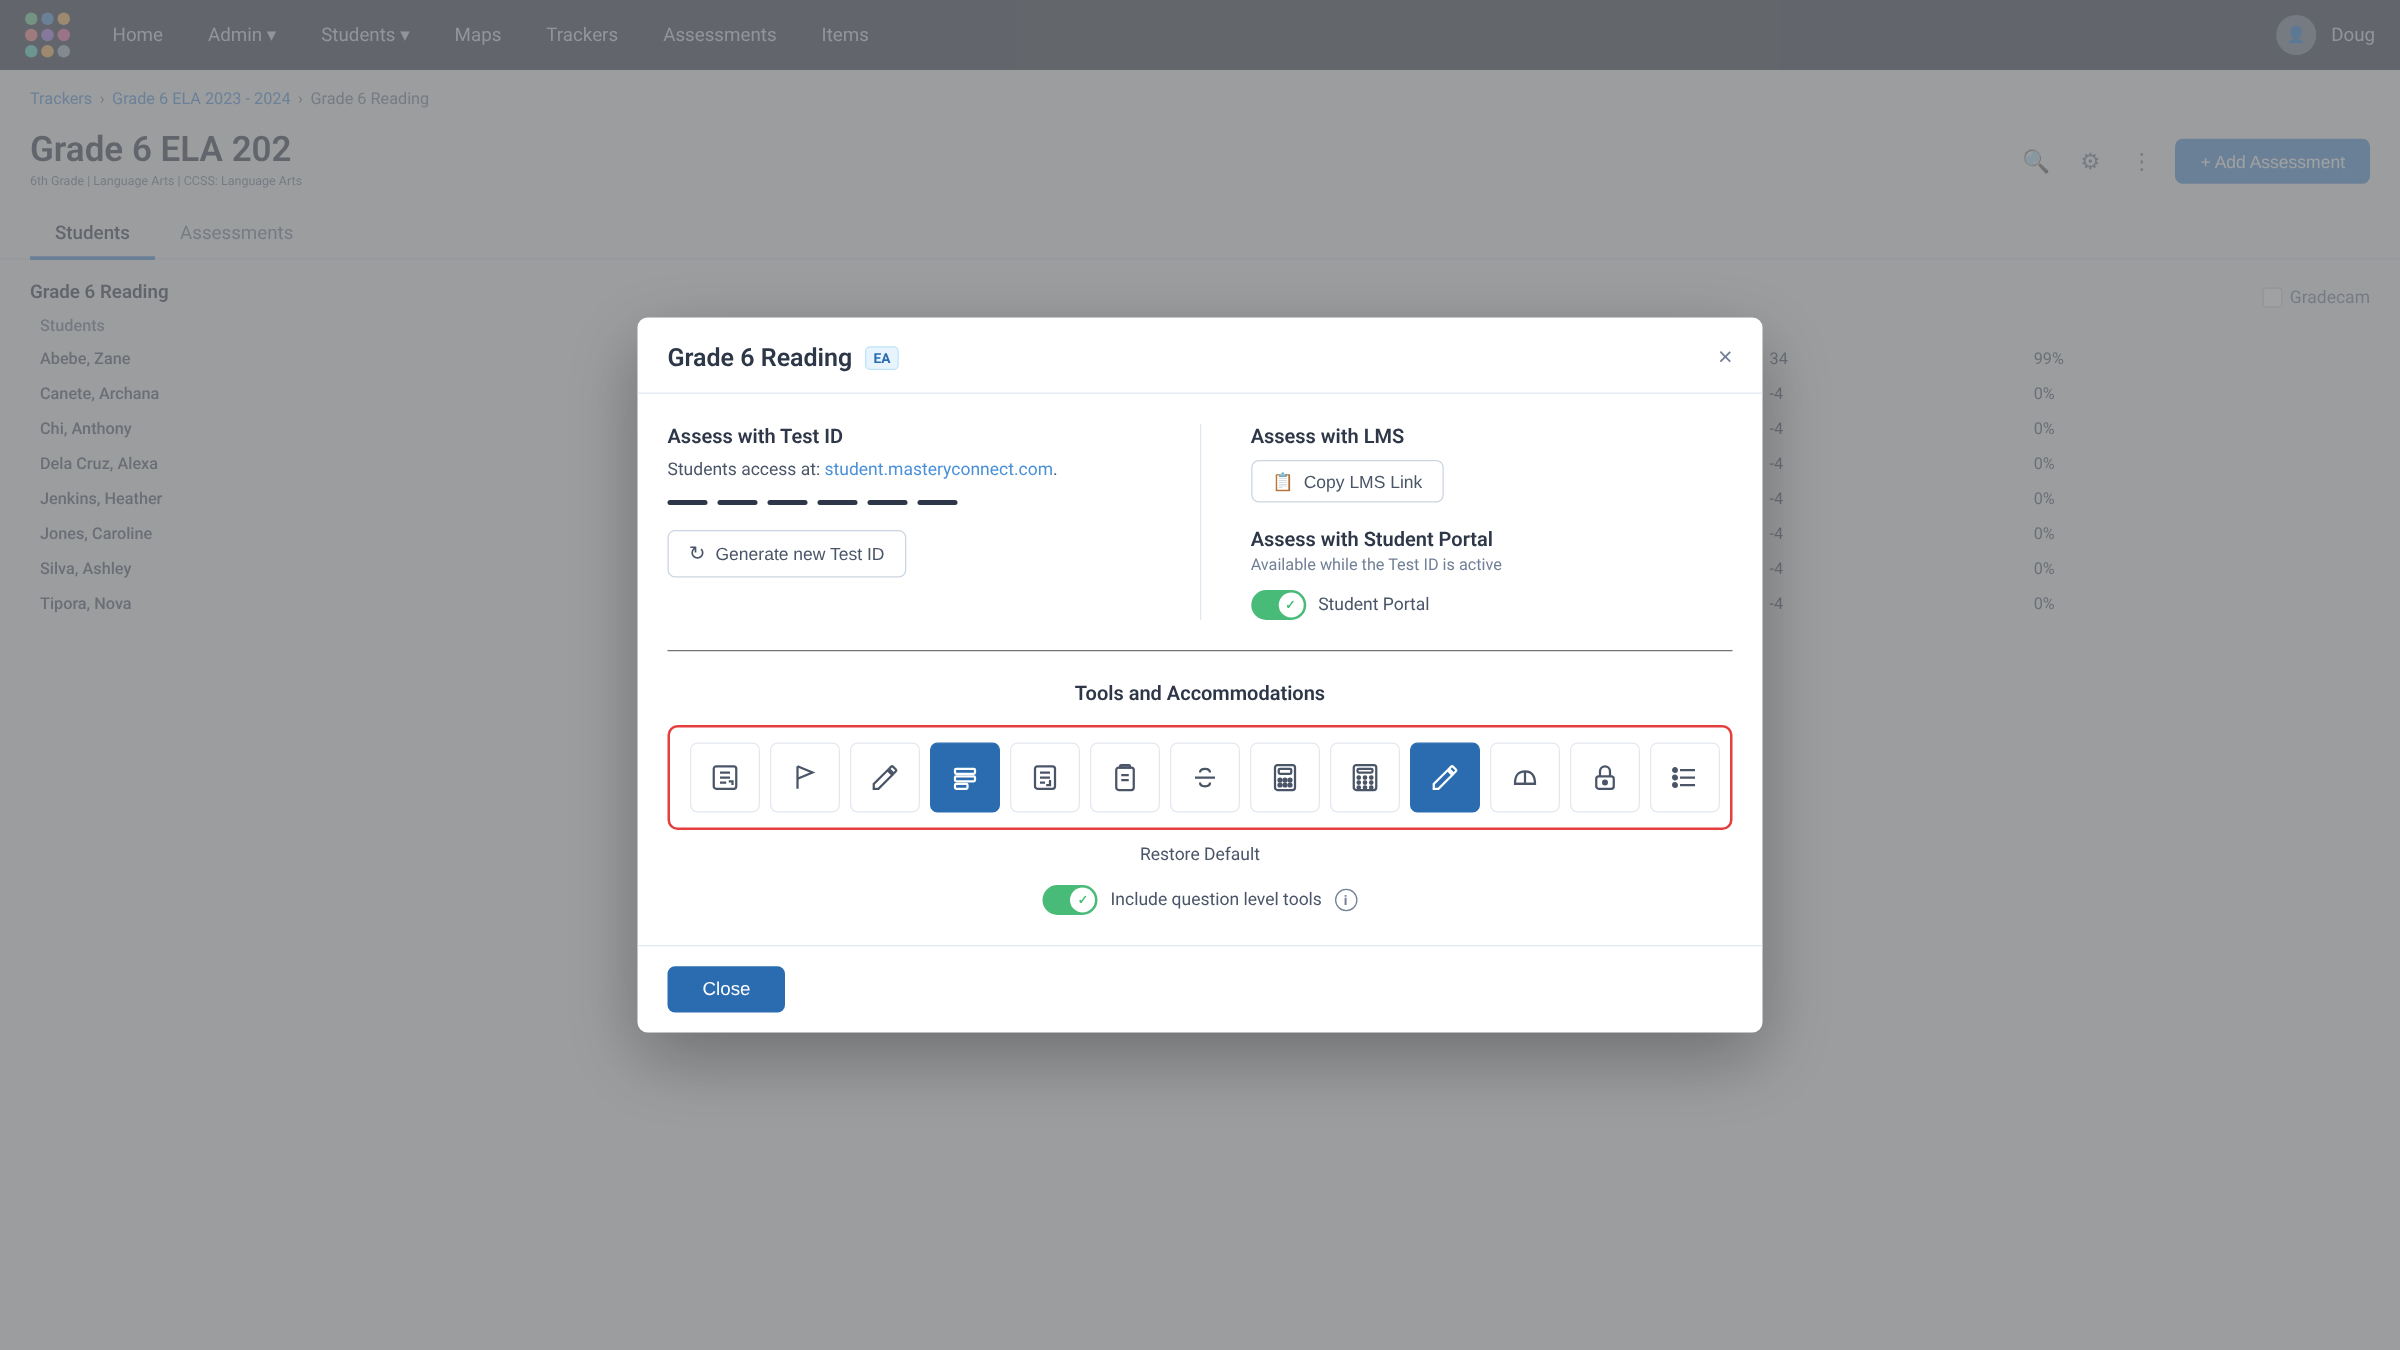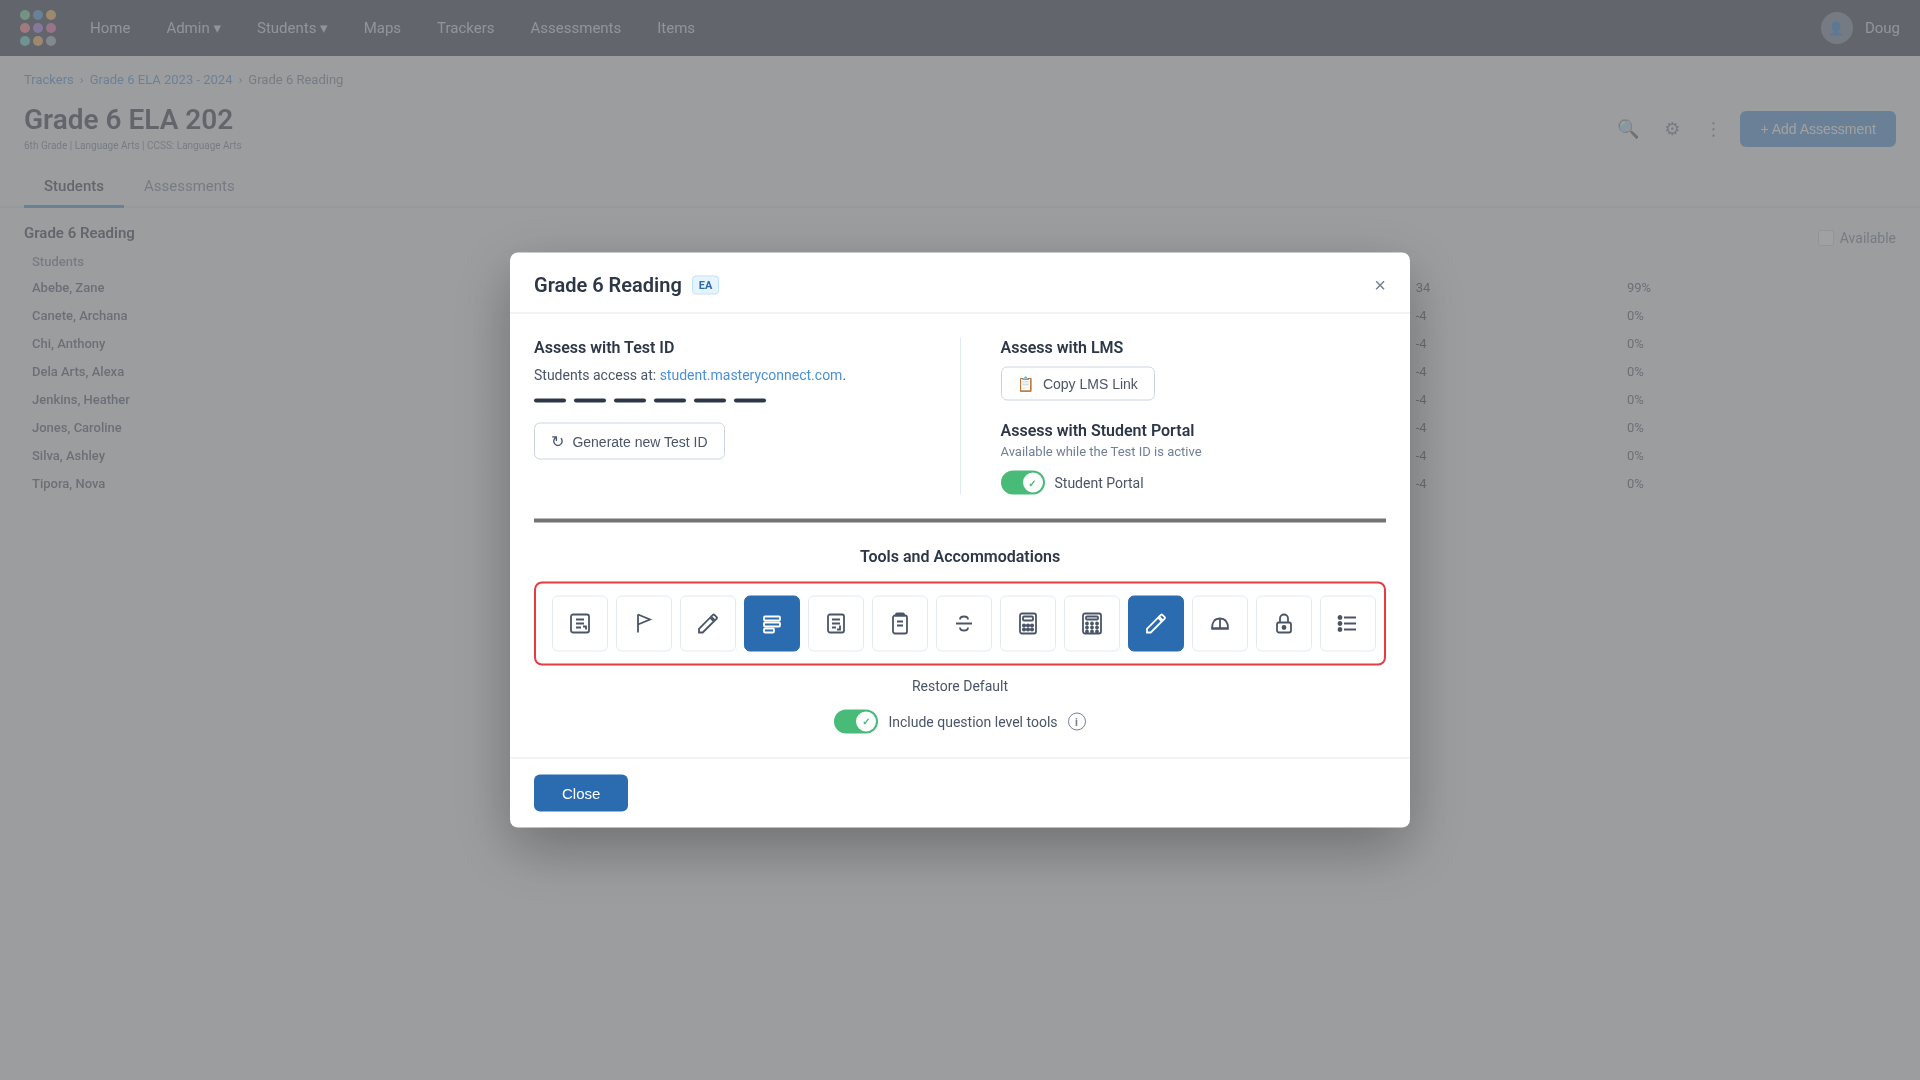--- a/index.html
+++ b/index.html
@@ -129,21 +129,21 @@
       color: #718096; line-height: 1;
     }
     .modal-body {
       padding: 24px;
       overflow-y: auto;
     }
 
     
     .modal-two-col {
       display: flex; gap: 0;
-      border-bottom: 4px solid #737373;
+      border-bottom: 1px solid #737373;
       padding-bottom: 24px;
       margin-bottom: 24px;
     }
     .modal-col-left {
       flex: 1; padding-right: 40px;
       border-right: 1px solid #e2e8f0;
     }
     .modal-col-right {
       flex: 1; padding-left: 40px;
     }
@@ -355,21 +355,21 @@
         <td class="col-num">-4</td>
         <td class="col-num">0%</td>
       </tr>
           <tr>
         <td class="col-students">Chi, Anthony</td>
         <td class="col-num" style="font-size:11px;color:#718096;">012</td>
         <td class="col-num">-4</td>
         <td class="col-num">0%</td>
       </tr>
           <tr>
-        <td class="col-students">Dela Arts, Alexa</td>
+        <td class="col-students">Dela Cruz, Alexa</td>
         <td class="col-num" style="font-size:11px;color:#718096;">009</td>
         <td class="col-num">-4</td>
         <td class="col-num">0%</td>
       </tr>
           <tr>
         <td class="col-students">Jenkins, Heather</td>
         <td class="col-num" style="font-size:11px;color:#718096;">006</td>
         <td class="col-num">-4</td>
         <td class="col-num">0%</td>
       </tr>
@@ -390,21 +390,21 @@
         <td class="col-num" style="font-size:11px;color:#718096;">005</td>
         <td class="col-num">-4</td>
         <td class="col-num">0%</td>
       </tr>
         </tbody>
     </table>
   </div>
 
   <div class="gradecam-row">
     <div class="gradecam-cb"></div>
-    <span class="gradecam-label">Available</span>
+    <span class="gradecam-label">Gradecam</span>
   </div>
 </div>
 
 <div class="modal">
 
   <div class="modal-header">
     <div class="modal-title">
       <span>Grade 6 Reading</span>
       <span class="ea-badge">EA</span>
     </div>

